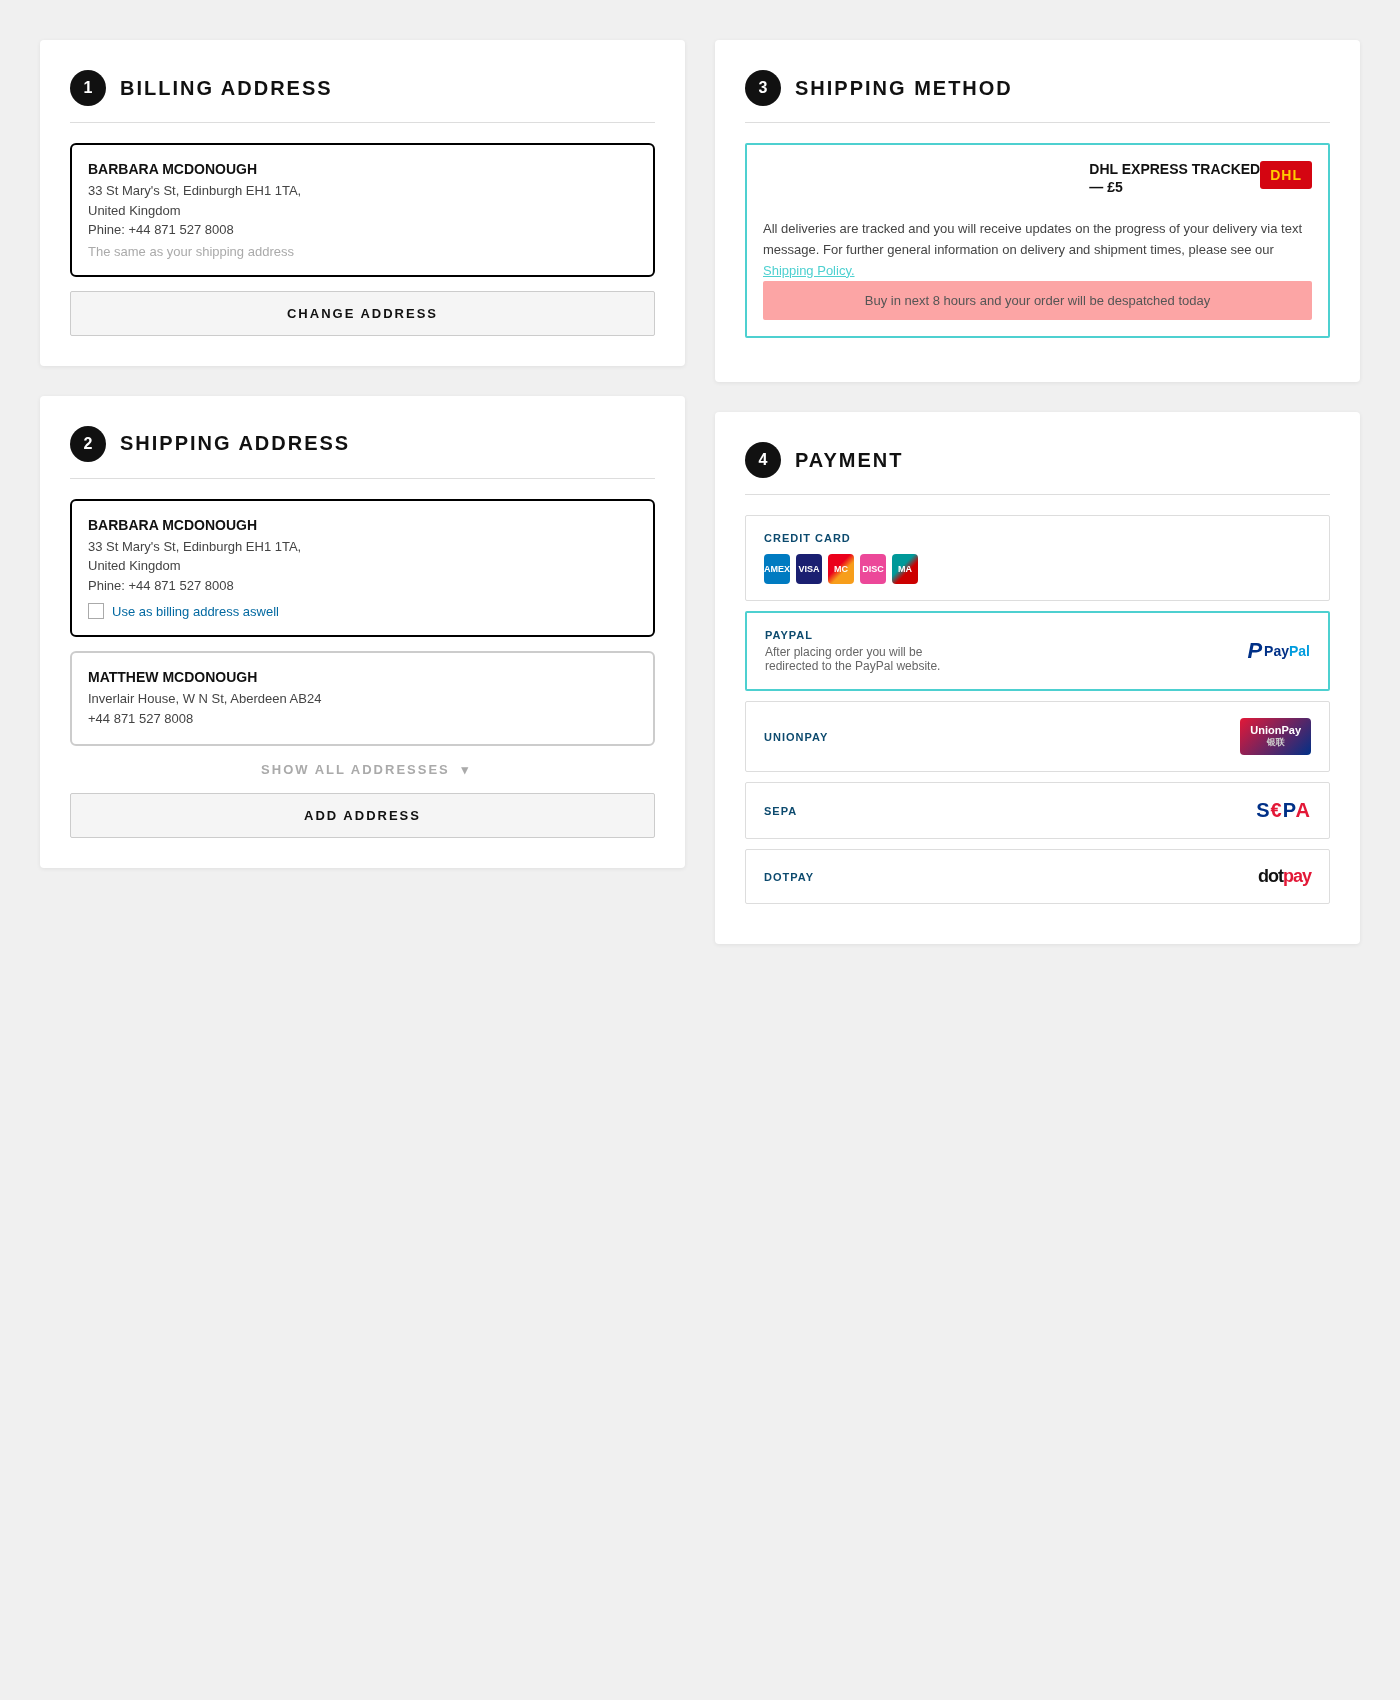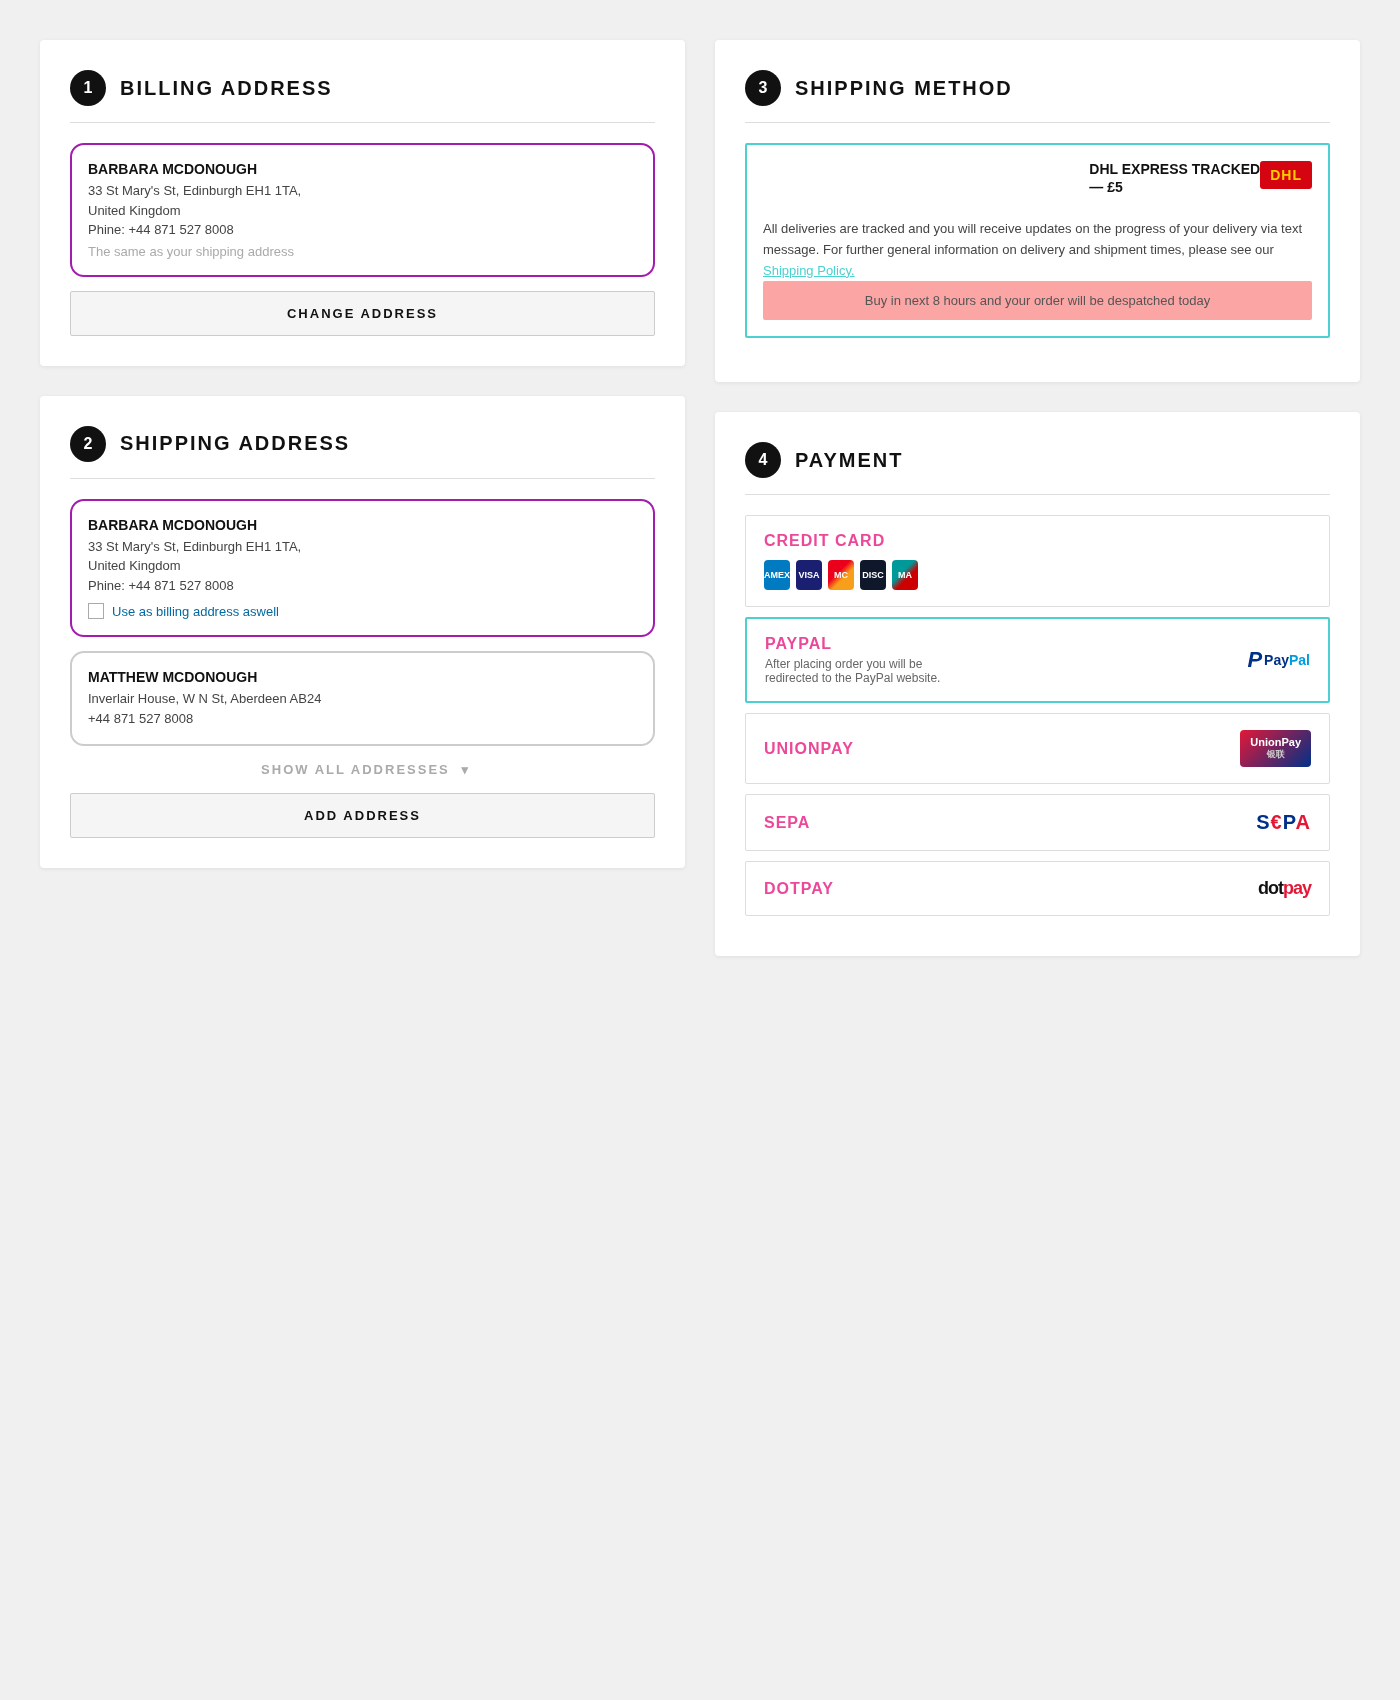--- a/index.html
+++ b/index.html
@@ -53,24 +53,24 @@
       color: #111;
     }
     .divider {
       border: none;
       border-top: 1px solid #ddd;
       margin-bottom: 20px;
     }
 
     
     .address-box {
-      border: 2px solid #a21caf;
+      border: 2px solid #000000;
       padding: 16px;
       margin-bottom: 14px;
-      border-radius: 14px;
+      border-radius: 6px;
     }
     .address-box.plain {
       border-color: #ccc;
     }
     .address-name {
       font-weight: 800;
       font-size: 14px;
       color: #111;
       margin-bottom: 4px;
     }
@@ -200,22 +200,22 @@
       display: flex;
       justify-content: space-between;
       align-items: center;
       cursor: pointer;
     }
     .payment-option.selected {
       border: 2px solid #4dd0d0;
     }
     .payment-label {
       font-weight: 800;
-      font-size: 16px;
-      color: #ec4899;
+      font-size: 11px;
+      color: #0c4a6e;
       letter-spacing: 1px;
     }
     .payment-desc {
       font-size: 12px;
       color: #666;
       margin-top: 4px;
       max-width: 200px;
     }
     .card-icons {
       display: flex;
@@ -230,21 +230,21 @@
       display: flex;
       align-items: center;
       justify-content: center;
       font-size: 9px;
       font-weight: bold;
       color: #fff;
     }
     .card-amex { background: #007bc1; }
     .card-visa { background: #1a1f71; }
     .card-mc { background: linear-gradient(135deg, #eb001b 40%, #f79e1b 60%); }
-    .card-discover { background: #0f172a; }
+    .card-discover { background: #ec4899; }
     .card-maestro { background: linear-gradient(135deg, #009999 40%, #cc0000 60%); }
 
     
     .paypal-logo {
       display: flex;
       align-items: center;
       gap: 2px;
     }
     .paypal-p { color: #003087; font-weight: 900; font-size: 22px; font-style: italic; }
     .paypal-text { color: #003087; font-weight: 700; font-size: 14px; }

